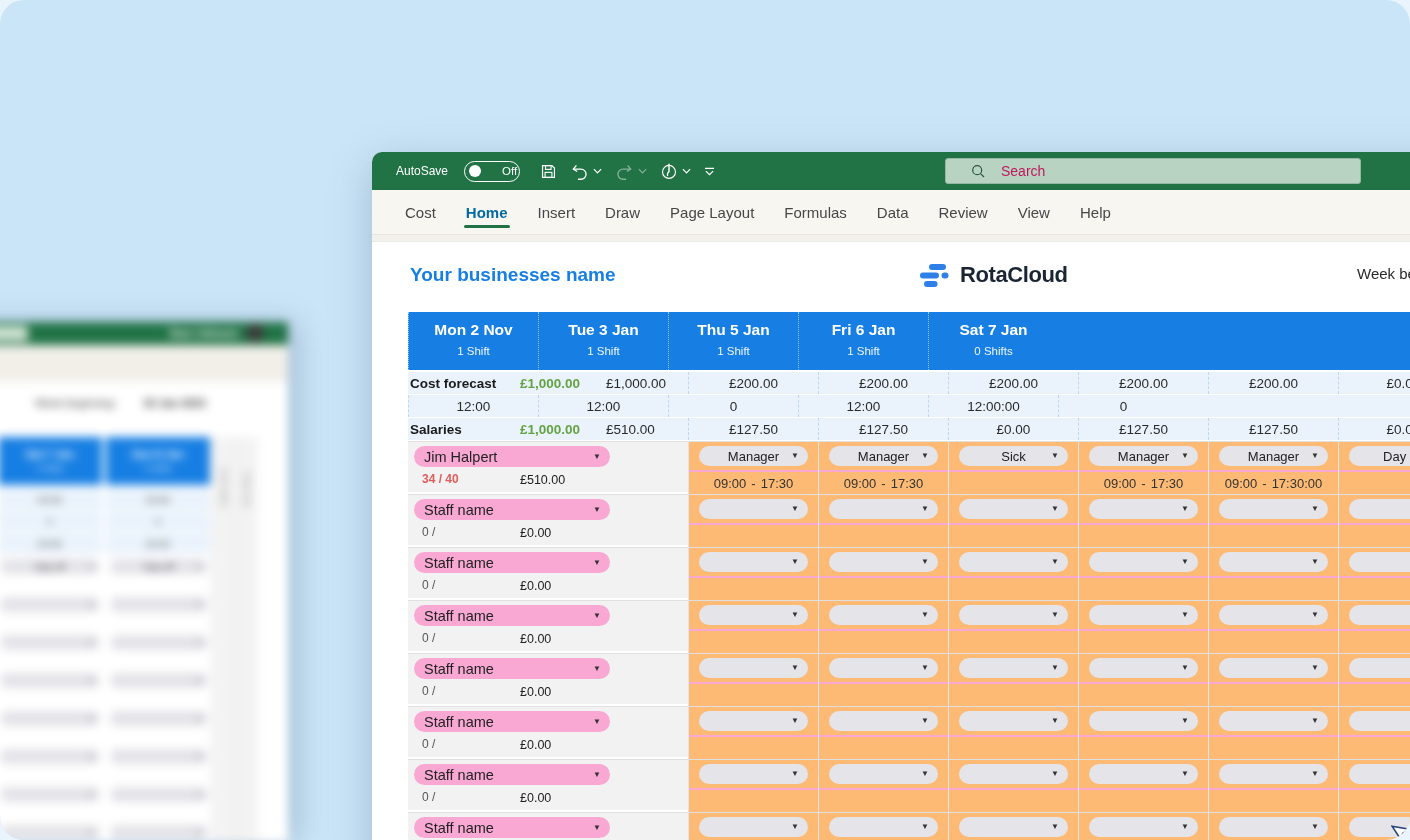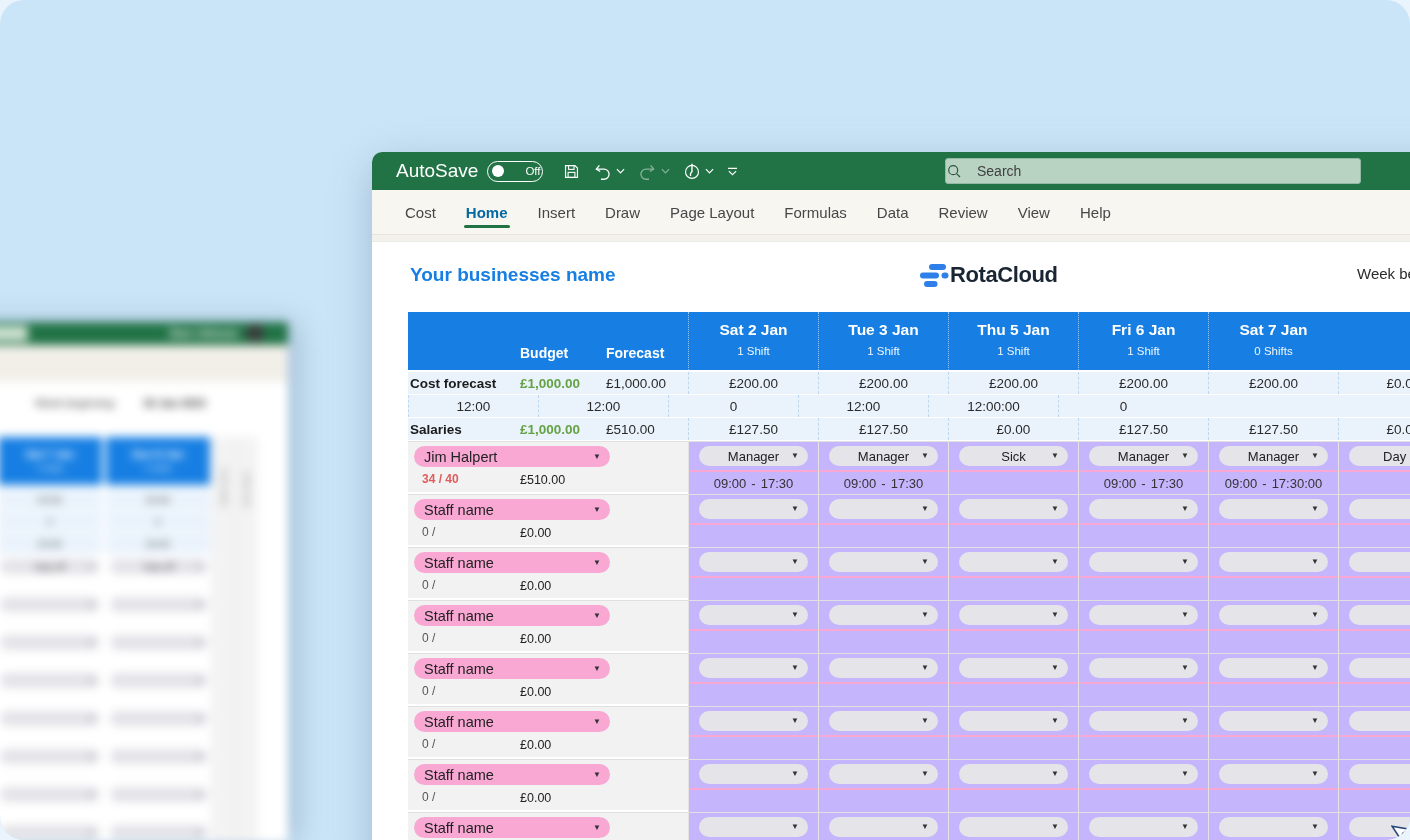--- a/index.html
+++ b/index.html
@@ -37,41 +37,41 @@
   .pv-pill.c1{left:60px;width:100px;}
   .pv-pill.c2{left:170px;width:98px;}
 
   
   .excel{
     position:absolute;left:372px;top:152px;width:1100px;height:740px;
     background:#fff;border-top-left-radius:10px;overflow:hidden;
     box-shadow:0 12px 44px rgba(30,60,100,.25);
   }
   .titlebar{height:38px;background:var(--excel-green,#217346);display:flex;align-items:center;padding-left:24px;position:relative;box-sizing:border-box;}
-  .ts-label{color:#fff;font-size:19px;margin-right:9px;}
+  .ts-label{color:#fff;font-size:12px;margin-right:16px;}
   .toggle{width:54px;height:19px;border:1px solid #fff;border-radius:11px;display:flex;align-items:center;margin-right:20px;cursor:pointer;}
   .knob{width:12px;height:12px;background:#fff;border-radius:50%;margin-left:4px;}
   .tg-txt{color:#fff;font-size:11.5px;margin-left:21px;}
   .tb-ic{display:flex;align-items:center;margin-right:13px;}
   .tb-ic svg{display:block;}
   .chev{margin-left:4px;}
   .dim{opacity:.45;}
-  .searchbox{position:absolute;left:573px;top:6px;width:416px;height:26px;background:var(--search-bg,#b9d3c3);border:1px solid #94b8a4;border-radius:3px;display:flex;align-items:center;box-sizing:border-box;color:#404040;font-size:14px;}
+  .searchbox{position:absolute;left:573px;top:6px;width:416px;height:26px;background:var(--search-bg,#b9d3c3);border:1px solid #94b8a4;border-radius:3px;display:flex;align-items:center;padding-left:24px;box-sizing:border-box;color:#be185d;font-size:14px;}
   .searchbox svg{margin-right:15px;}
 
   .ribbon-tabs{height:44px;background:#f8f6f1;display:flex;align-items:center;padding-left:18px;border-bottom:1px solid #e8e5df;}
   .tab{padding:0 15px;font-size:15px;color:#474747;height:100%;display:flex;align-items:center;position:relative;cursor:pointer;}
   .tab.active{color:#0369a1;font-weight:700;}
   .tab.active::after{content:"";position:absolute;left:13px;right:13px;bottom:6px;height:3px;background:var(--excel-green,#217346);border-radius:2px;}
   .ribbon-base{height:6px;background:#f3f1ec;border-bottom:1px solid #eceae4;}
 
   .sheet{position:relative;background:#fff;height:calc(100% - 89px);}
   .sheet-head{position:relative;height:70px;}
   .biz-title{position:absolute;left:38px;top:22px;font-size:19px;font-weight:700;color:var(--header-blue,#177fe3);}
-  .brand{position:absolute;left:548px;top:20px;display:flex;align-items:center;}
+  .brand{position:absolute;left:548px;top:20px;display:flex;align-items:center;gap:10px;}
   .brand-txt{font-size:22px;font-weight:700;color:#1a2533;letter-spacing:-0.4px;}
   .week-beg{position:absolute;left:985px;top:23px;font-size:15px;color:#2b2b2b;white-space:nowrap;}
 
   .rota{margin-left:36px;width:1064px;}
   .thead{display:flex;height:58px;background:var(--header-blue,#177fe3);border-bottom:2px solid #fff;}
   .thead-left{width:280px;flex:none;position:relative;}
   .th-budget{position:absolute;left:112px;bottom:9px;color:#fff;font-weight:700;font-size:14px;}
   .th-forecast{position:absolute;left:198px;bottom:9px;color:#fff;font-weight:700;font-size:14px;}
   .day-heads{display:flex;}
   .dhead{width:130px;flex:none;text-align:center;color:#fff;border-left:1px dotted rgba(255,255,255,.55);box-sizing:border-box;padding-top:9px;}
@@ -88,21 +88,21 @@
   .staffrow{display:flex;border-top:1px solid #e0e0e0;}
   .st-left{width:280px;flex:none;background:var(--staff-col-bg,#f2f2f2);position:relative;height:50px;box-sizing:border-box;}
   .st-pill{position:absolute;left:6px;top:4px;width:196px;height:21px;background:#f9a8d4;border-radius:11px;display:flex;align-items:center;cursor:pointer;}
   .st-name{font-size:14.5px;color:#222;margin-left:10px;}
   .caret{font-size:8px;color:#333;line-height:1;}
   .st-pill .caret{margin-left:auto;margin-right:9px;}
   .st-hours{position:absolute;left:14px;bottom:6px;font-size:12px;color:#555;}
   .st-hours.alert{color:var(--alert-red,#e05c5c);font-weight:700;}
   .st-salary{position:absolute;left:112px;bottom:5px;font-size:12.5px;color:#222;}
 
-  .daycell{width:130px;flex:none;border-left:1px solid #e3e3e3;box-sizing:border-box;background:#c4b5fd;}
+  .daycell{width:130px;flex:none;border-left:1px solid #e3e3e3;box-sizing:border-box;background:#fdba74;}
   .dc-pill-line{height:28px;display:flex;align-items:center;}
   .dc-pill{flex:1;margin:0 10px;height:20px;background:var(--pill-grey,#e4e4e9);border-radius:10px;position:relative;display:flex;align-items:center;justify-content:center;cursor:pointer;}
   .dc-role{font-size:13px;color:#222;}
   .dc-pill .caret{position:absolute;right:9px;top:50%;transform:translateY(-50%);}
   .dc-time-line{height:22px;position:relative;display:flex;border-top:2px solid #f9a8d4;align-items:center;}
   .tc{width:50%;box-sizing:border-box;}
   .tc-l{border-right:1px solid #e4e4e4;}
   .tc-text{position:absolute;inset:0;display:flex;align-items:center;justify-content:center;gap:5px;font-size:13px;color:#333;}
 
   .cursor{position:absolute;left:1391px;top:822px;}
@@ -305,27 +305,23 @@
             <rect x="21.5" y="9.5" width="7" height="6" rx="3" fill="#2e80e8"></rect>
             <rect x="4" y="18" width="13.5" height="6" rx="3" fill="#2e80e8"></rect>
           </svg>
           <span class="brand-txt">RotaCloud</span>
         </div>
         <div class="week-beg">Week beginning</div>
       </div>
 
       <div class="rota">
         <div class="thead">
-          <div class="thead-left">
-            <span class="th-budget">Budget</span>
-            <span class="th-forecast">Forecast</span>
-          </div>
           <div class="day-heads" id="day-heads">
               <div class="dhead">
-                <div class="dh-title">Sat 2 Jan</div>
+                <div class="dh-title">Mon 2 Nov</div>
                 <div class="dh-sub">1 Shift</div>
               </div>
               <div class="dhead">
                 <div class="dh-title">Tue 3 Jan</div>
                 <div class="dh-sub">1 Shift</div>
               </div>
               <div class="dhead">
                 <div class="dh-title">Thu 5 Jan</div>
                 <div class="dh-sub">1 Shift</div>
               </div>

